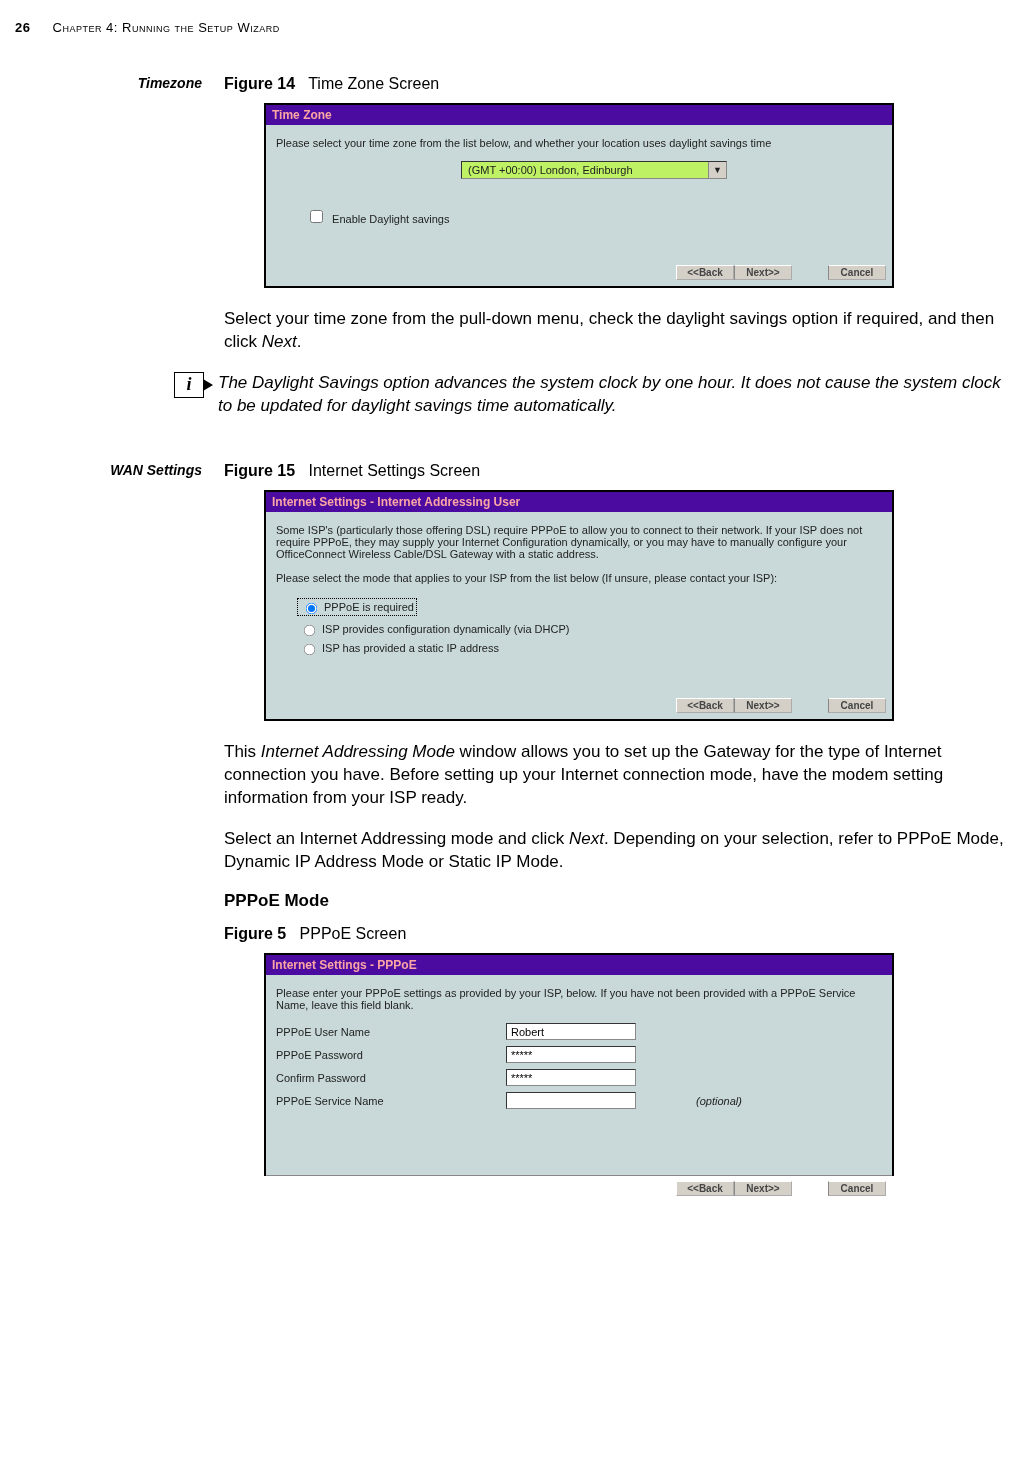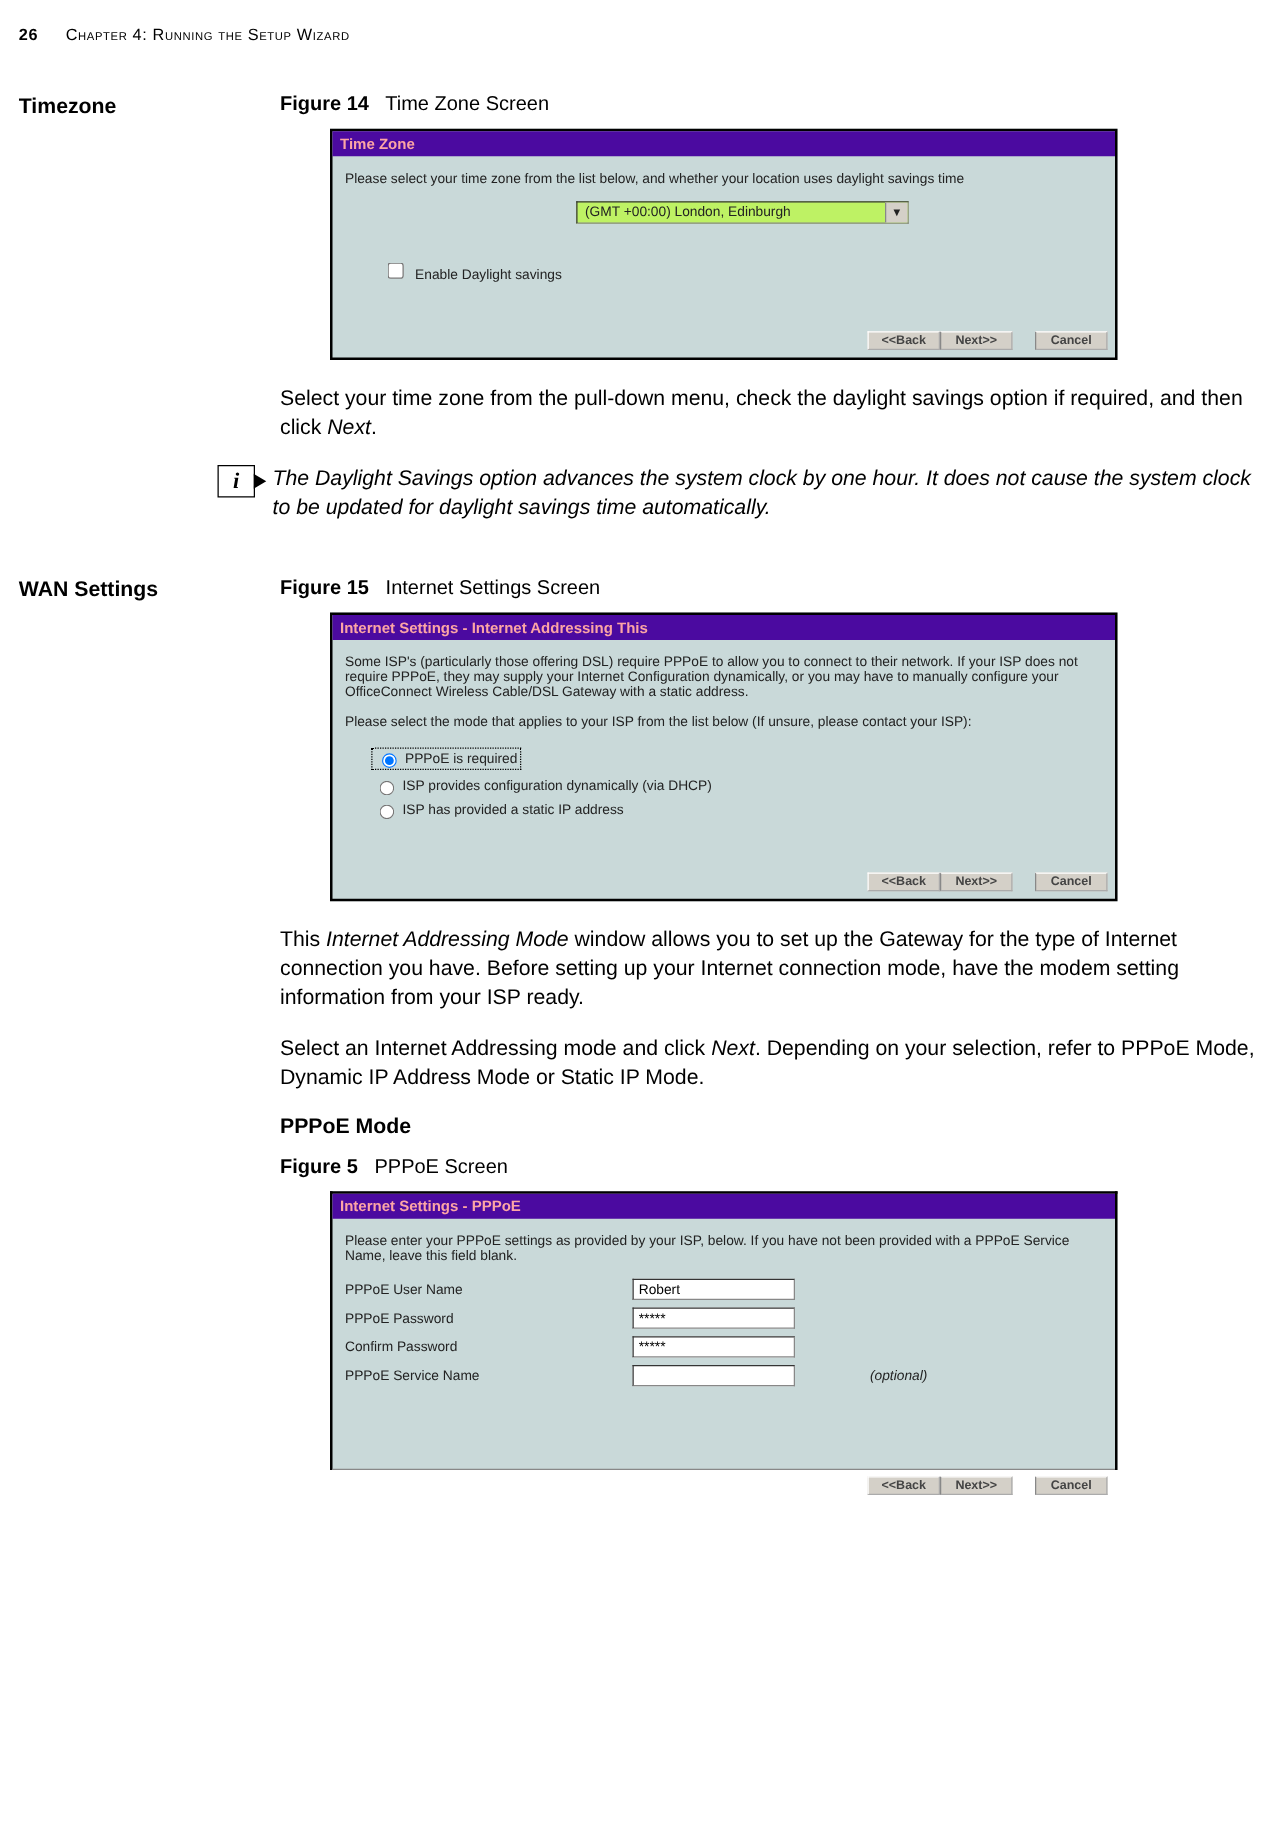--- a/index.html
+++ b/index.html
@@ -21,24 +21,25 @@
   }
   .page-header .pg { font-weight: 700; margin-right: 18px; }
   .section {
     display: flex;
     align-items: flex-start;
     margin-top: 20px;
   }
   .side-label {
     width: 205px;
     flex: 0 0 205px;
-    text-align: left;
-    font-weight: 700;
-    font-size: 17px;
+    text-align: right;
+    font-weight: 700;
+    font-size: 14px;
     padding-right: 18px;
+    font-style: italic;
   }
   .content-col { flex: 1 1 auto; padding-left: 4px; }
   .fig-label { font-size: 16px; margin-bottom: 10px; }
   .fig-label b { font-weight: 700; }
   .shot {
     border: 2px solid #000;
     width: 630px;
     background: #c9d9d9;
     margin: 8px 0 20px 40px;
     position: relative;
@@ -90,21 +91,21 @@
     font-size: 10px;
     padding: 1px 8px;
     font-weight: 700;
     color: #444;
     font-family: Verdana, Arial, sans-serif;
     min-width: 58px;
     text-align: center;
     margin-left: 0;
   }
   .old-btn + .old-btn { border-left: 1px solid #888; }
-  .old-btn.sp { margin-left: 18px; }
+  .old-btn.sp { margin-left: 36px; }
   .body-text { font-size: 17px; line-height: 1.35; margin: 0 0 18px 0; }
   .body-text i, em { font-style: italic; }
   .note-row { display: flex; align-items: flex-start; margin: 0 0 24px 0; }
   .note-icon {
     width: 30px; height: 26px;
     border: 1.5px solid #000;
     display: flex; align-items: center; justify-content: center;
     font-family: Georgia, serif;
     font-style: italic;
     font-weight: 700;
@@ -206,21 +207,21 @@
 
 <div class="section">
   <div class="side-label">WAN Settings</div>
   <div class="content-col">
     <div class="fig-label">
       <b>Figure 15</b>&nbsp;&nbsp;
       <span>Internet Settings Screen</span>
     </div>
 
     <div class="shot">
-      <div class="purple-bar">Internet Settings - Internet Addressing This</div>
+      <div class="purple-bar">Internet Settings - Internet Addressing User</div>
       <div class="shot-body">
         <p>Some ISP's (particularly those offering DSL) require PPPoE to allow you to connect to their network. If your ISP does not require PPPoE, they may supply your Internet Configuration dynamically, or you may have to manually configure your OfficeConnect Wireless Cable/DSL Gateway with a static address.</p>
         <p>Please select the mode that applies to your ISP from the list below (If unsure, please contact your ISP):</p>
         <div>
           <span class="radio-line focus">
             <input type="radio" checked="" class="radio" style="">
             <span>PPPoE is required</span>
           </span>
         </div>
         <div class="radio-line">

